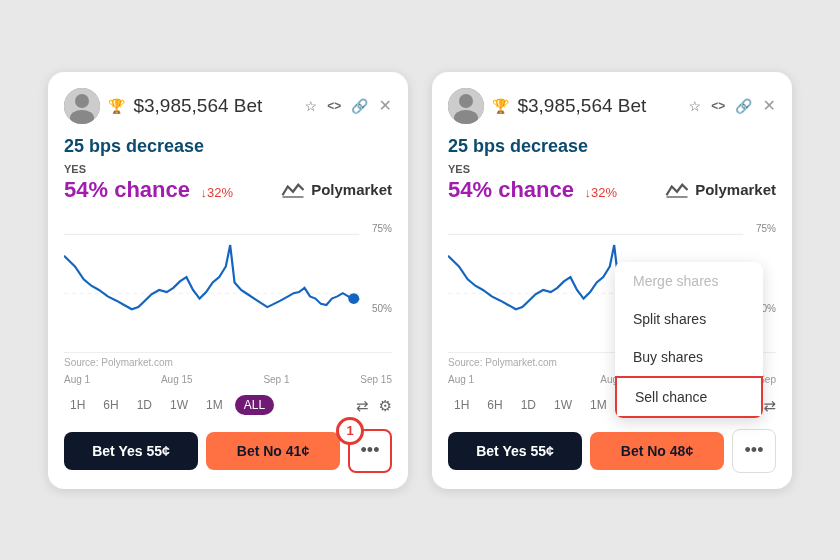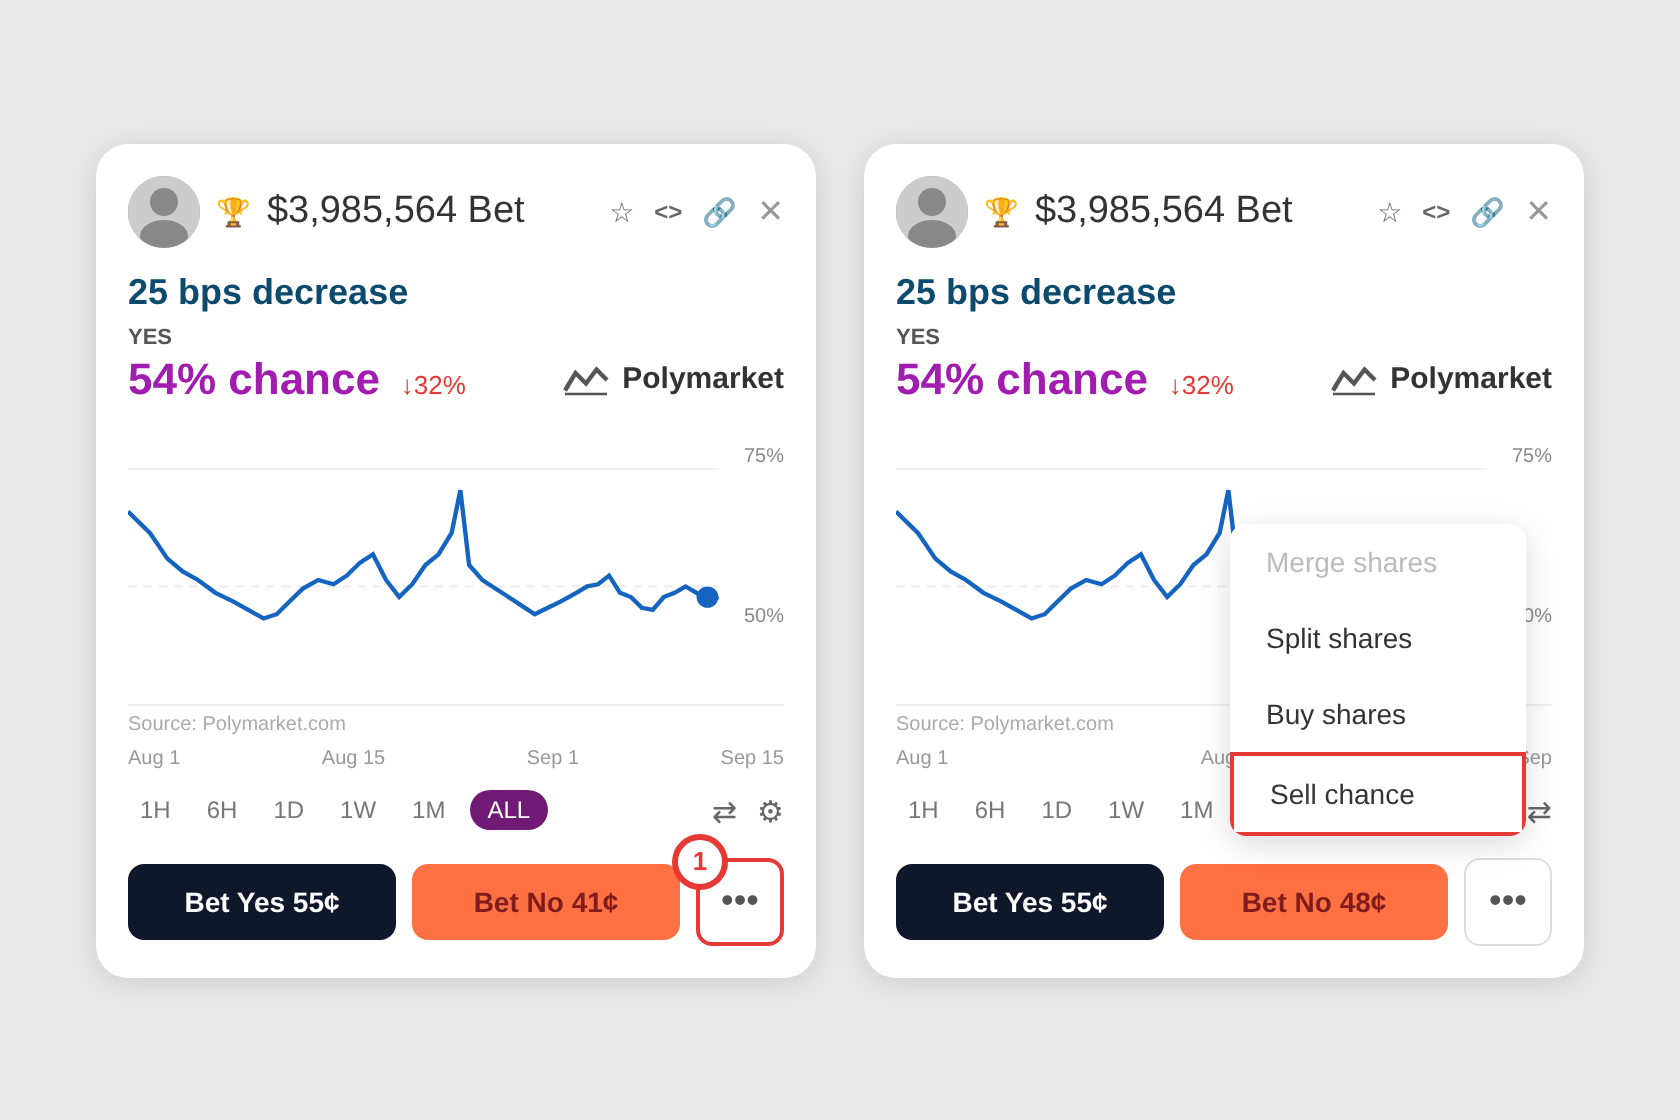--- a/index.html
+++ b/index.html
@@ -172,21 +172,21 @@
       border: none;
       border-radius: 8px;
       padding: 11px 0;
       font-size: 14px;
       font-weight: 600;
       cursor: pointer;
     }
     .btn-no {
       flex: 1;
       background: #ff7043;
-      color: #7f1d1d;
+      color: #0f172a;
       border: none;
       border-radius: 8px;
       padding: 11px 0;
       font-size: 14px;
       font-weight: 600;
       cursor: pointer;
     }
     .btn-more {
       width: 44px;
       height: 44px;

